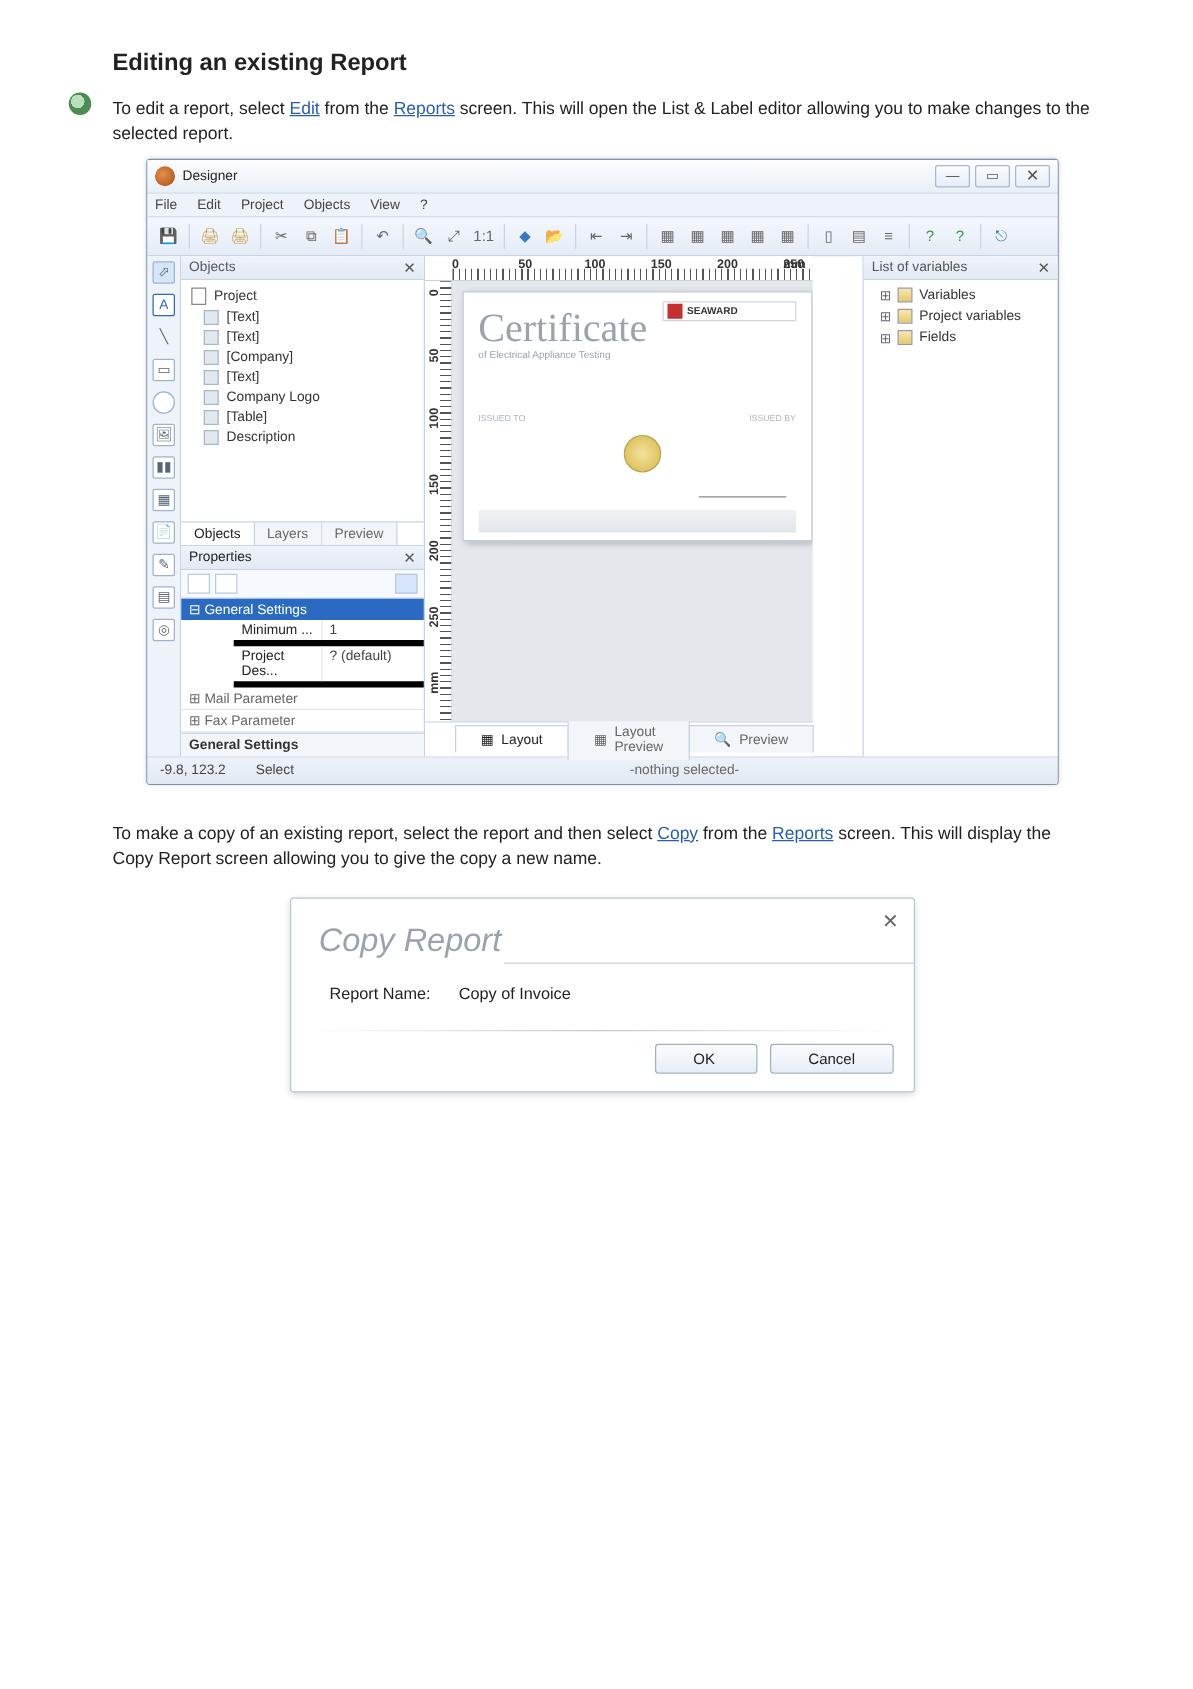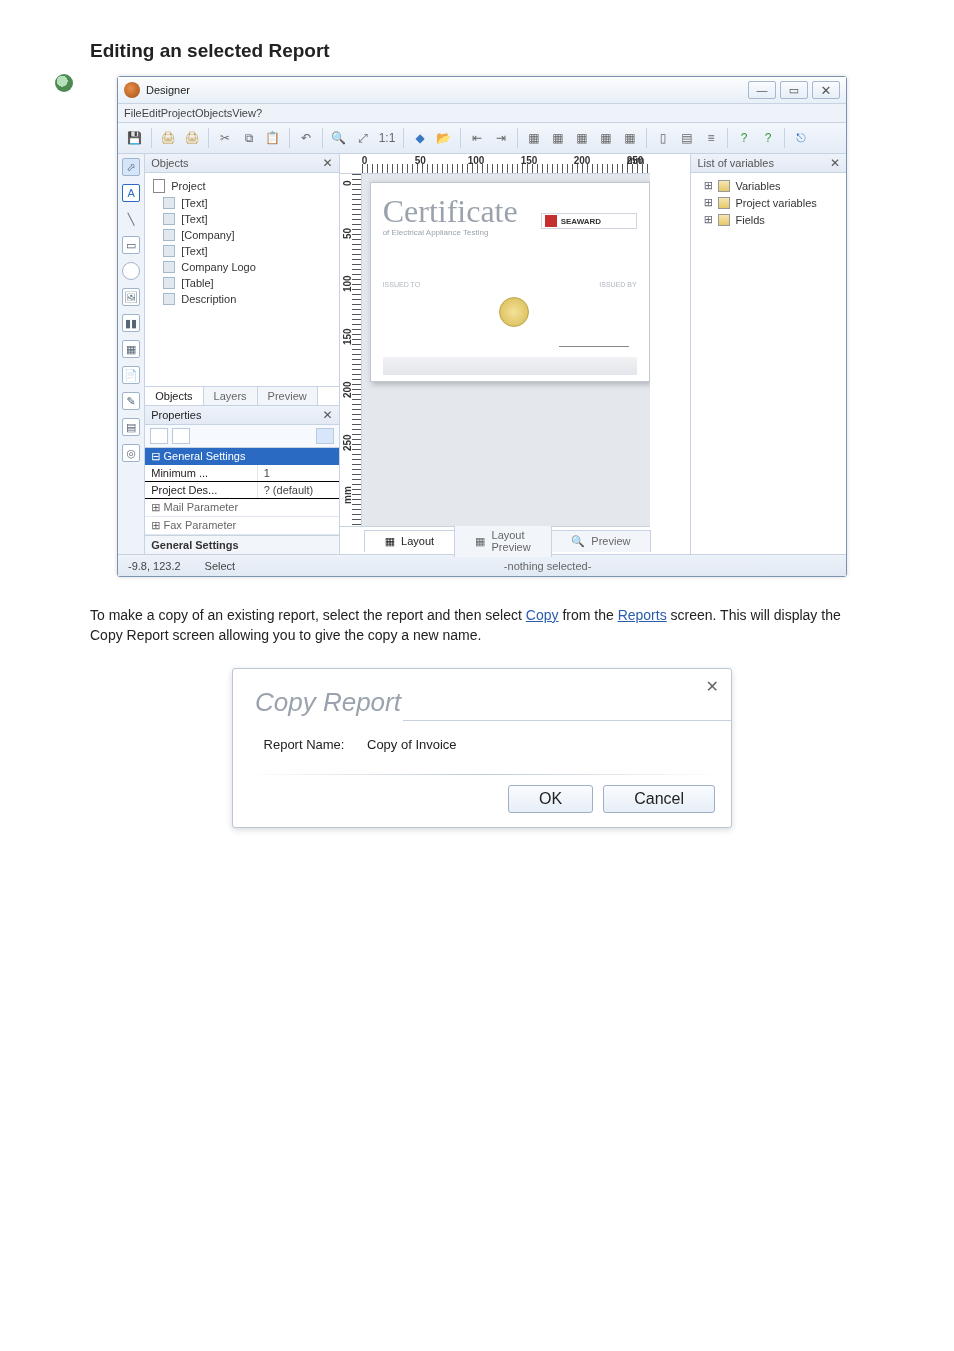--- a/index.html
+++ b/index.html
@@ -12,21 +12,21 @@
   .listtbl-icon { width: 18px; height: 18px; background: radial-gradient(circle at 40% 40%, #b5e0b9 0 35%, #4e8b52 36% 70%, #2b5d30 100%); border-radius: 50%; display:inline-block; }
   .page-rel { position: relative; }
 
   
   .designer-window { width: 730px; margin: 8px auto 24px auto; border: 1px solid #7b93b1; border-radius: 3px; box-shadow: 0 0 4px rgba(0,0,0,.15); background: #fff; font-size: 11px; color: #222; }
   .titlebar { display: flex; align-items: center; padding: 4px 6px; background: linear-gradient(#fdfdfe,#e8eff7); border-bottom: 1px solid #c7d3e3; }
   .titlebar .app-icon { width:16px; height:16px; border-radius:50%; background: radial-gradient(circle at 40% 40%, #e78f4a, #a24e13); margin-right: 6px; }
   .titlebar .spacer { flex: 1; }
   .winbtn { width: 28px; height: 18px; margin-left: 4px; border: 1px solid #a7b7cc; border-radius: 2px; background: linear-gradient(#fafcff,#e6eef7); display:flex; align-items:center; justify-content:center; font-size:11px; color:#555; }
   .winbtn:last-child { font-size: 13px; }
-  .menubar { display:flex; padding: 3px 6px; background:#eef3fa; border-bottom:1px solid #c7d3e3; gap:0; color:#444; }
+  .menubar { display:flex; padding: 3px 6px; background:#eef3fa; border-bottom:1px solid #c7d3e3; gap:16px; color:#444; }
 
   .toolbar { display:flex; align-items:center; padding: 4px 6px; background: linear-gradient(#f3f7fd,#e5ecf6); border-bottom:1px solid #c7d3e3; gap:2px; }
   .tbtn { width:22px; height:22px; border:1px solid transparent; border-radius:2px; display:flex; align-items:center; justify-content:center; font-size:12px; color:#666; }
   .tsep { width:1px; height:20px; background:#c7d3e3; margin:0 3px; }
   .tclr { color:#3b78c2; }
   .tgreen { color:#3a9a3a; }
 
   .body-grid { display:flex; height: 400px; }
   .tool-strip { width:28px; background:#eef3fa; border-right:1px solid #c7d3e3; display:flex; flex-direction:column; align-items:center; padding-top:4px; gap:8px; }
   .ts-ic { width:18px; height:18px; border:1px solid #9fb3cc; border-radius:2px; background:#fff; display:flex; align-items:center; justify-content:center; font-size:11px; color:#567; }
@@ -40,40 +40,40 @@
   .tree .row .ic { width:12px; height:12px; background:#e2e8f0; border:1px solid #a7b7cc; display:inline-block; }
   .tree .root { padding-left:2px; font-weight: normal; }
   .tree .root .page-ic { width:12px;height:14px;border:1px solid #888;background:#fff;display:inline-block;position:relative;}
   .tabs-strip { display:flex; border-bottom:1px solid #c7d3e3; }
   .tabs-strip div { padding:3px 10px; font-size:11px; color:#666; border-right:1px solid #c7d3e3; background:#f2f6fb;}
   .tabs-strip div.active { background:#fff; color:#222; }
   .prop-head { display:flex; align-items:center; justify-content:space-between; padding:2px 6px; background:linear-gradient(#eef3fa,#e3eaf4); border-bottom:1px solid #c7d3e3; }
   .prop-tools { display:flex; padding:3px 5px; gap:4px; border-bottom:1px solid #c7d3e3; background:#f6f9fd; }
   .prop-tools .pt { width:18px; height:16px; border:1px solid #bcc9da; background:#fff; }
   .props-rows { font-size:11px; }
-  .props-rows .prow { display:flex; border-bottom:1px solid #000000; }
+  .props-rows .prow { display:flex; border-bottom:5px solid #000000;margin-left:42px; }
   .props-rows .prow .pk { flex:1; padding:2px 6px; }
   .props-rows .prow .pv { width:82px; padding:2px 6px; border-left:1px solid #e1e7ef; color:#444;}
   .general-sel { background:#2a6ac2; color:#fff; padding:2px 6px; font-size:11px; }
   .collapse { color:#666; padding:2px 6px; border-bottom:1px solid #e1e7ef; font-size:11px;}
   .panel-foot { background:#f2f6fb; padding:3px 6px; font-weight:bold; font-size:11px; color:#333; border-top:1px solid #c7d3e3;}
   
   .canvas-col { flex:1; display:flex; flex-direction:column; position:relative; background:#ebeff4; }
   .ruler-top { height:20px; background:#fff; border-bottom:1px solid #c7d3e3; display:flex; align-items:flex-end; padding-left:22px; position:relative; }
   .ruler-top span { position:absolute; top:1px; font-size:10px; font-weight:bold; color:#333;}
   .ruler-ticks-h { position:absolute; bottom:0; left:22px; right:0; height:9px; background:repeating-linear-gradient(to right, #555 0 1px, transparent 1px 5px); }
   .canvas-area { flex:1; display:flex; }
   .ruler-left { width:22px; background:#fff; border-right:1px solid #c7d3e3; position:relative; }
   .ruler-left span { position:absolute; left:2px; font-size:10px; font-weight:bold; transform:rotate(-90deg); transform-origin:left top; color:#333;}
   .ruler-ticks-v { position:absolute; top:0; bottom:0; right:0; width:9px; background:repeating-linear-gradient(to bottom, #555 0 1px, transparent 1px 5px);}
   .stage { flex:1; background:#e4e8ed; position:relative; overflow:hidden; }
   .doc { position:absolute; left:8px; top:8px; width:280px; height:200px; background:#fff; box-shadow:2px 2px 6px rgba(0,0,0,.25); border:1px solid #bfc8d2; padding:10px 12px; }
   .doc h2 { font-family: Georgia, serif; font-size:32px; color:#9aa3ad; font-weight:normal; }
   .doc .sub { font-size:8px; color:#9aa3ad; margin-top:-2px; }
-  .doc .logo { position:absolute; top:30px; right:12px; width:96px; height:16px; background:#fff; border:1px solid #d0d6dd; display:flex; align-items:center; gap:4px; padding:0 3px; font-size:8px;}
+  .doc .logo { position:absolute; top:7px; right:12px; width:107px; height:16px; background:#fff; border:1px solid #d0d6dd; display:flex; align-items:center; gap:4px; padding:0 3px; font-size:8px;}
   .doc .logo .red { width:12px;height:12px;background:#c62f2f;}
   .doc .issued { font-size:7px; color:#aeb6bf; margin-top:44px; display:flex; justify-content:space-between;}
   .doc .badge { position:absolute; top:114px; left:128px; width:30px;height:30px; border-radius:50%; background:radial-gradient(circle,#f5e29a,#d4b84f); border:1px solid #bda348;}
   .doc .sig { position:absolute; bottom:34px; right:20px; width:70px; height:12px; border-bottom:1px solid #888;}
   .doc .faded { position:absolute; bottom:6px; left:12px; right:12px; height:18px; background:linear-gradient(#f0f2f4,#e3e6ea);}
   .btm-tabs { height:28px; background:#fff; border-top:1px solid #c7d3e3; display:flex; align-items:center; padding-left:24px;}
   .btm-tabs .bt { padding:4px 20px; border:1px solid #c7d3e3; border-bottom:none; margin-right:-1px; font-size:11px; color:#666; background:#f2f6fb; display:flex; align-items:center; gap:6px;}
   .btm-tabs .bt.active { background:#fff; color:#222;}
 
   .right-col { width:160px; border-left:1px solid #c7d3e3; background:#fff;margin-left:40px; }
@@ -87,38 +87,45 @@
   
   .copy-dialog { width:500px; margin: 22px auto 0 auto; border:1px solid #b9c6d6; border-radius:3px; background:#fff; box-shadow:0 2px 6px rgba(0,0,0,.15); position:relative; font-size:13px;}
   .copy-dialog .d-title { position:absolute; top:8px; right:12px; font-size:16px; color:#666;}
   .copy-dialog .big { font-family: "Segoe UI Light","Segoe UI",sans-serif; font-size:26px; color:#9aa3ad; font-style:italic; padding:18px 18px 2px 22px;}
   .copy-dialog .hr { height:1px; background:#c7d0db; margin:0 0 0 170px;}
   .copy-dialog .row { display:flex; align-items:center; gap:14px; padding:16px 22px 22px 22px;}
   .copy-dialog .row .lbl { width:98px; color:#222;text-align:center;}
   .copy-dialog .row input { flex:1; border:none; background:transparent; font-size:13px; color:#222;}
   .copy-dialog .sep2 { height:1px; background:linear-gradient(to right, transparent, #c0cad5, transparent); margin:0 12px 10px 12px;}
   .copy-dialog .btns { display:flex; justify-content:flex-end; gap:10px; padding:0 16px 14px 0;}
-  .dlgbtn { min-width:82px; padding:4px 30px; border:1px solid #9fb0c4; border-radius:3px; background:linear-gradient(#fafcff,#e6eef7); color:#222; font-size:16px; text-align:left; }
+  .dlgbtn { min-width:82px; padding:4px 30px; border:1px solid #9fb0c4; border-radius:3px; background:linear-gradient(#fafcff,#e6eef7); color:#222; font-size:12px; text-align:left; }
 
   .second-section { margin-top: 28px;}
   .subh { font-size:18px; font-weight:bold; margin-bottom:8px;}
 
   .after-txt { font-size:14px; margin-top:24px; line-height:1.45;}
 </style>
 </head>
 <body>
 
 <div class="page page-rel">
 
-  <h1>Editing an selected Report</h1>
+  <h1>Editing an existing Report</h1>
 
   <span class="icon-col" style="top:74px;">
     <span class="listtbl-icon"></span>
   </span>
 
+  <p class="para">
+    <span>To edit a report, select </span>
+    <a class="link">Edit</a>
+    <span> from the </span>
+    <a class="link">Reports</a>
+    <span> screen. This will open the List &amp; Label editor allowing you to make changes to the selected report.</span>
+  </p>
 
   <div class="designer-window">
     <div class="titlebar">
       <span class="app-icon"></span>
       <span>Designer</span>
       <span class="spacer"></span>
       <span class="winbtn">—</span>
       <span class="winbtn">▭</span>
       <span class="winbtn">✕</span>
     </div>

